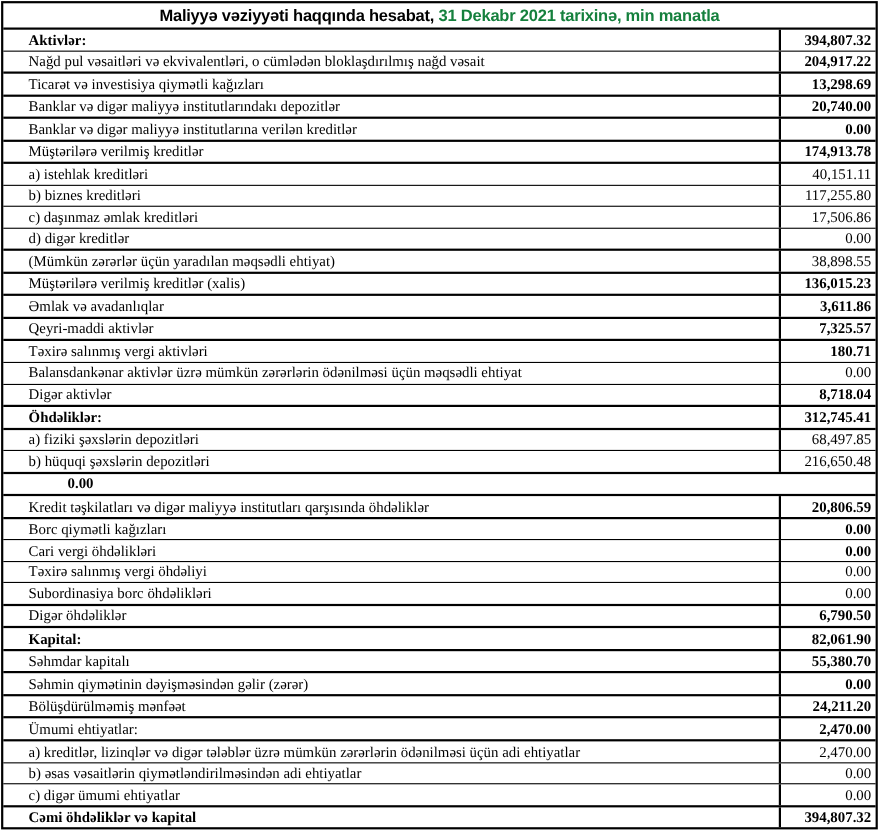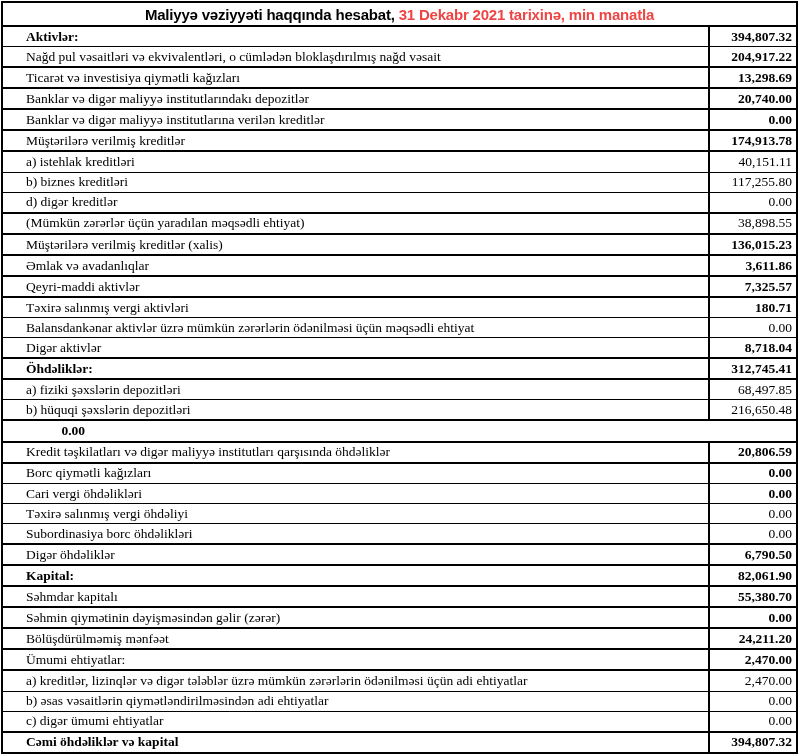--- a/index.html
+++ b/index.html
@@ -77,21 +77,21 @@
     padding-right: 4px;
   }
   .cell.b { font-weight: bold; }
 </style>
 </head>
 <body>
 
 <div class="sheet">
   <div class="report-table">
     <div class="title-row">
-      <span>Maliyyə vəziyyəti haqqında hesabat,</span><span style="color: #ef4444;"> 31 Dekabr 2021 tarixinə, min manatla</span>
+      <span>Maliyyə vəziyyəti haqqında hesabat,</span><span style="color: #15803d;"> 31 Dekabr 2021 tarixinə, min manatla</span>
     </div>
     <div class="rows">
         <div class="row">
           <div class="cell label b">Aktivlər:</div>
           <div class="cell value b">394,807.32</div>
         </div>
         <div class="row thick">
           <div class="cell label">Nağd pul vəsaitləri və  ekvivalentləri, o cümlədən bloklaşdırılmış nağd vəsait</div>
           <div class="cell value b">204,917.22</div>
         </div>
@@ -111,20 +111,24 @@
           <div class="cell label">Müştərilərə verilmiş kreditlər</div>
           <div class="cell value b">174,913.78</div>
         </div>
         <div class="row">
           <div class="cell label">a) istehlak kreditləri</div>
           <div class="cell value">40,151.11</div>
         </div>
         <div class="row">
           <div class="cell label">b) biznes kreditləri</div>
           <div class="cell value">117,255.80</div>
+        </div>
+        <div class="row">
+          <div class="cell label">c) daşınmaz əmlak kreditləri</div>
+          <div class="cell value">17,506.86</div>
         </div>
         <div class="row thick">
           <div class="cell label">d) digər kreditlər</div>
           <div class="cell value">0.00</div>
         </div>
         <div class="row thick">
           <div class="cell label">(Mümkün zərərlər üçün yaradılan məqsədli ehtiyat)</div>
           <div class="cell value">38,898.55</div>
         </div>
         <div class="row thick">

